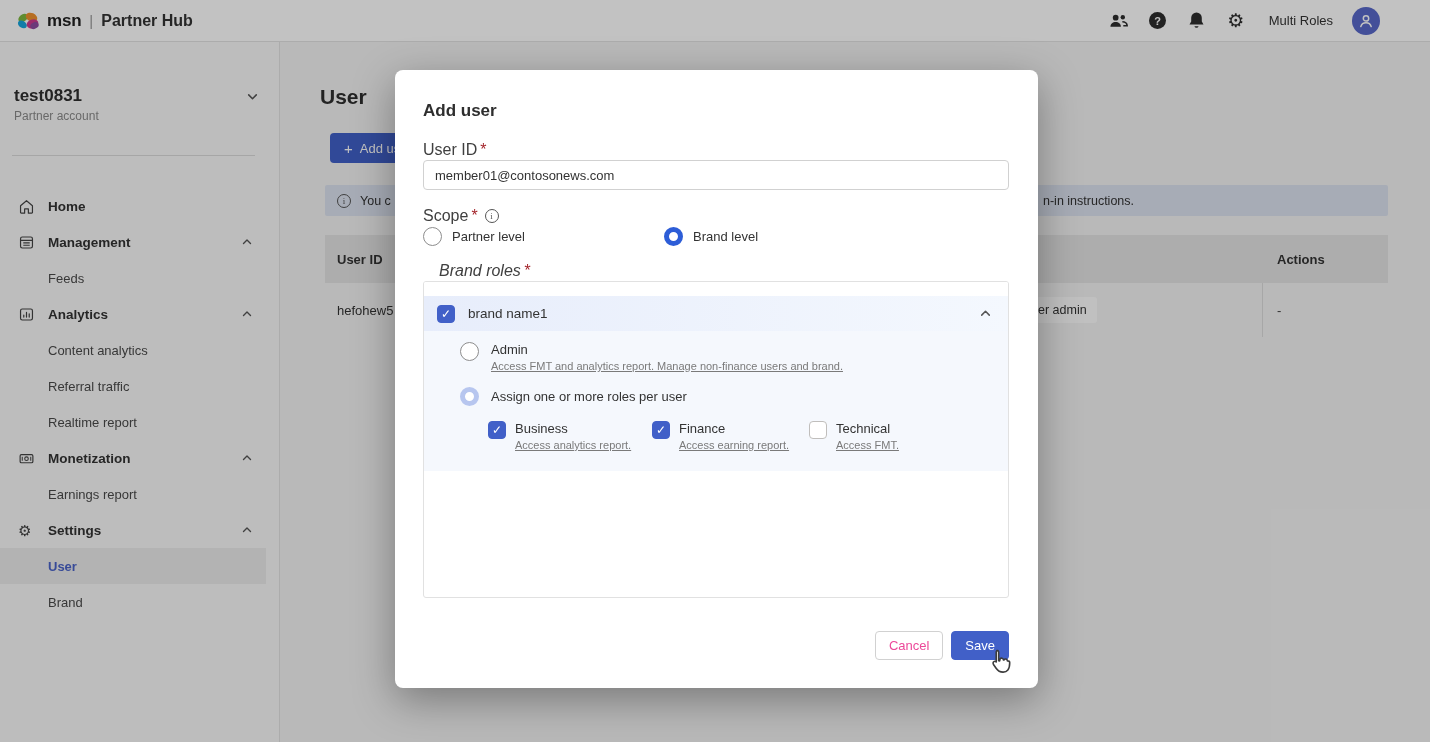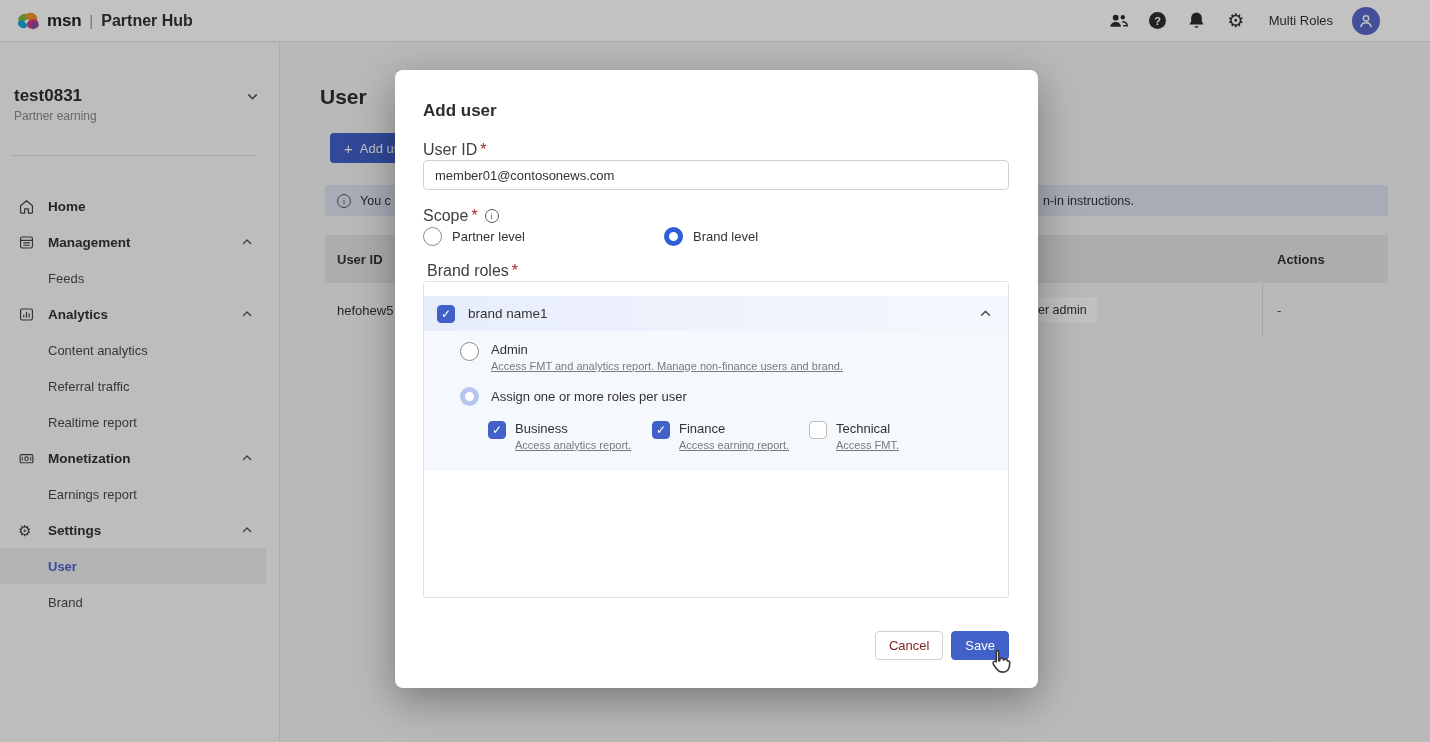--- a/index.html
+++ b/index.html
@@ -90,21 +90,21 @@
     border-radius:4px;padding:0 11px;font-size:13px;color:#333;font-family:"Liberation Sans",sans-serif;background:#fff;}
   .lbl-scope{position:absolute;left:28px;top:137px;display:flex;align-items:center;}
   .lbl-scope .info-circ{margin-left:7px;margin-right:0;cursor:pointer;}
   .radio{width:19px;height:19px;border-radius:50%;background:#fff;border:1px solid #8d8d8d;flex:0 0 auto;}
   .radio.sel{border:5.5px solid #2d5dd7;}
   .radio.sel-light{border:5.5px solid #b7c6ef;}
   .scope-opts{position:absolute;left:28px;top:157px;display:flex;align-items:center;}
   .scope-opt{display:flex;align-items:center;gap:10px;cursor:pointer;}
   .scope-opt .o-lbl{font-size:13px;color:#333;}
   .scope-opt.brand{margin-left:139px;}
-  .lbl-roles{position:absolute;left:32px;top:192px;}
+  .lbl-roles{position:absolute;left:44px;top:192px;font-style:italic;}
   .panel{position:absolute;left:28px;top:211px;width:586px;height:317px;border:1px solid #e1e1e1;
     border-radius:3px;background:#fff;overflow:hidden;}
   .panel-top{height:14px;background:#fff;}
   .p-head{height:35px;background:linear-gradient(90deg,#e7edfb,#f4f8fe);display:flex;align-items:center;
     padding:0 16px 0 13px;cursor:pointer;justify-content:center;}
   .cb{width:18px;height:18px;border-radius:4px;border:1px solid #c0bebc;background:#fff;flex:0 0 auto;
     display:flex;align-items:center;justify-content:center;}
   .cb.checked{background:#4160c8;border-color:#4160c8;color:#fff;font-size:12px;}
   .cb.checked::after{content:"\2713";}
   .p-head .b-name{font-size:13.5px;color:#333;margin-left:13px;}
@@ -114,21 +114,21 @@
   .opt-assign{position:absolute;left:36px;top:56px;display:flex;gap:12px;align-items:center;cursor:pointer;}
   .opt-title{font-size:13px;color:#333;}
   .opt-desc{font-size:11px;color:#7a7a7a;margin-top:3px;text-decoration:underline;}
   .roles-row{position:absolute;left:64px;top:90px;display:flex;}
   .role-item{display:flex;gap:9px;cursor:pointer;}
   .role-item.r1{width:164px;}
   .role-item.r2{width:157px;}
   .m-btns{position:absolute;right:29px;top:561px;display:flex;gap:8px;}
   .btn{height:29px;border-radius:4px;font-size:13px;font-family:"Liberation Sans",sans-serif;cursor:pointer;
     display:flex;align-items:center;justify-content:center;padding:0 13px;}
-  .btn-cancel{background:#fff;border:1px solid #d1d1d1;color:#7f1d1d;margin-left:40px;}
+  .btn-cancel{background:#fff;border:1px solid #d1d1d1;color:#ec4899;margin-left:40px;}
   .btn-save{background:#4160c8;border:1px solid #4160c8;color:#fff;}
 
   .cursor{position:absolute;left:986px;top:648px;z-index:20;pointer-events:none;}
 </style>
 </head>
 <body>
 
 <header class="topbar">
   <div class="brand">
     <span>
@@ -176,21 +176,21 @@
 <aside class="sidebar">
   <div class="account">
     <div class="account-row">
       <span class="account-name">test0831</span>
       <span>
         <svg width="13" height="13" viewBox="0 0 12 12">
             <path d="M2.5 4.5L6 8l3.5-3.5" stroke="#555" stroke-width="1.4" fill="none" stroke-linecap="round" stroke-linejoin="round"></path>
           </svg>
       </span>
     </div>
-    <div class="account-type">Partner earning</div>
+    <div class="account-type">Partner account</div>
   </div>
   <div class="side-divider"></div>
 
   <nav class="nav">
     <div class="nav-row">
       <span class="ic">
         <svg width="17" height="17" viewBox="0 0 20 20">
             <path d="M3 9.2l7-6 7 6V17a.8.8 0 0 1-.8.8H12.2v-5H7.8v5H3.8A.8.8 0 0 1 3 17z" fill="none" stroke="#444" stroke-width="1.4" stroke-linejoin="round"></path>
           </svg>
       </span>

